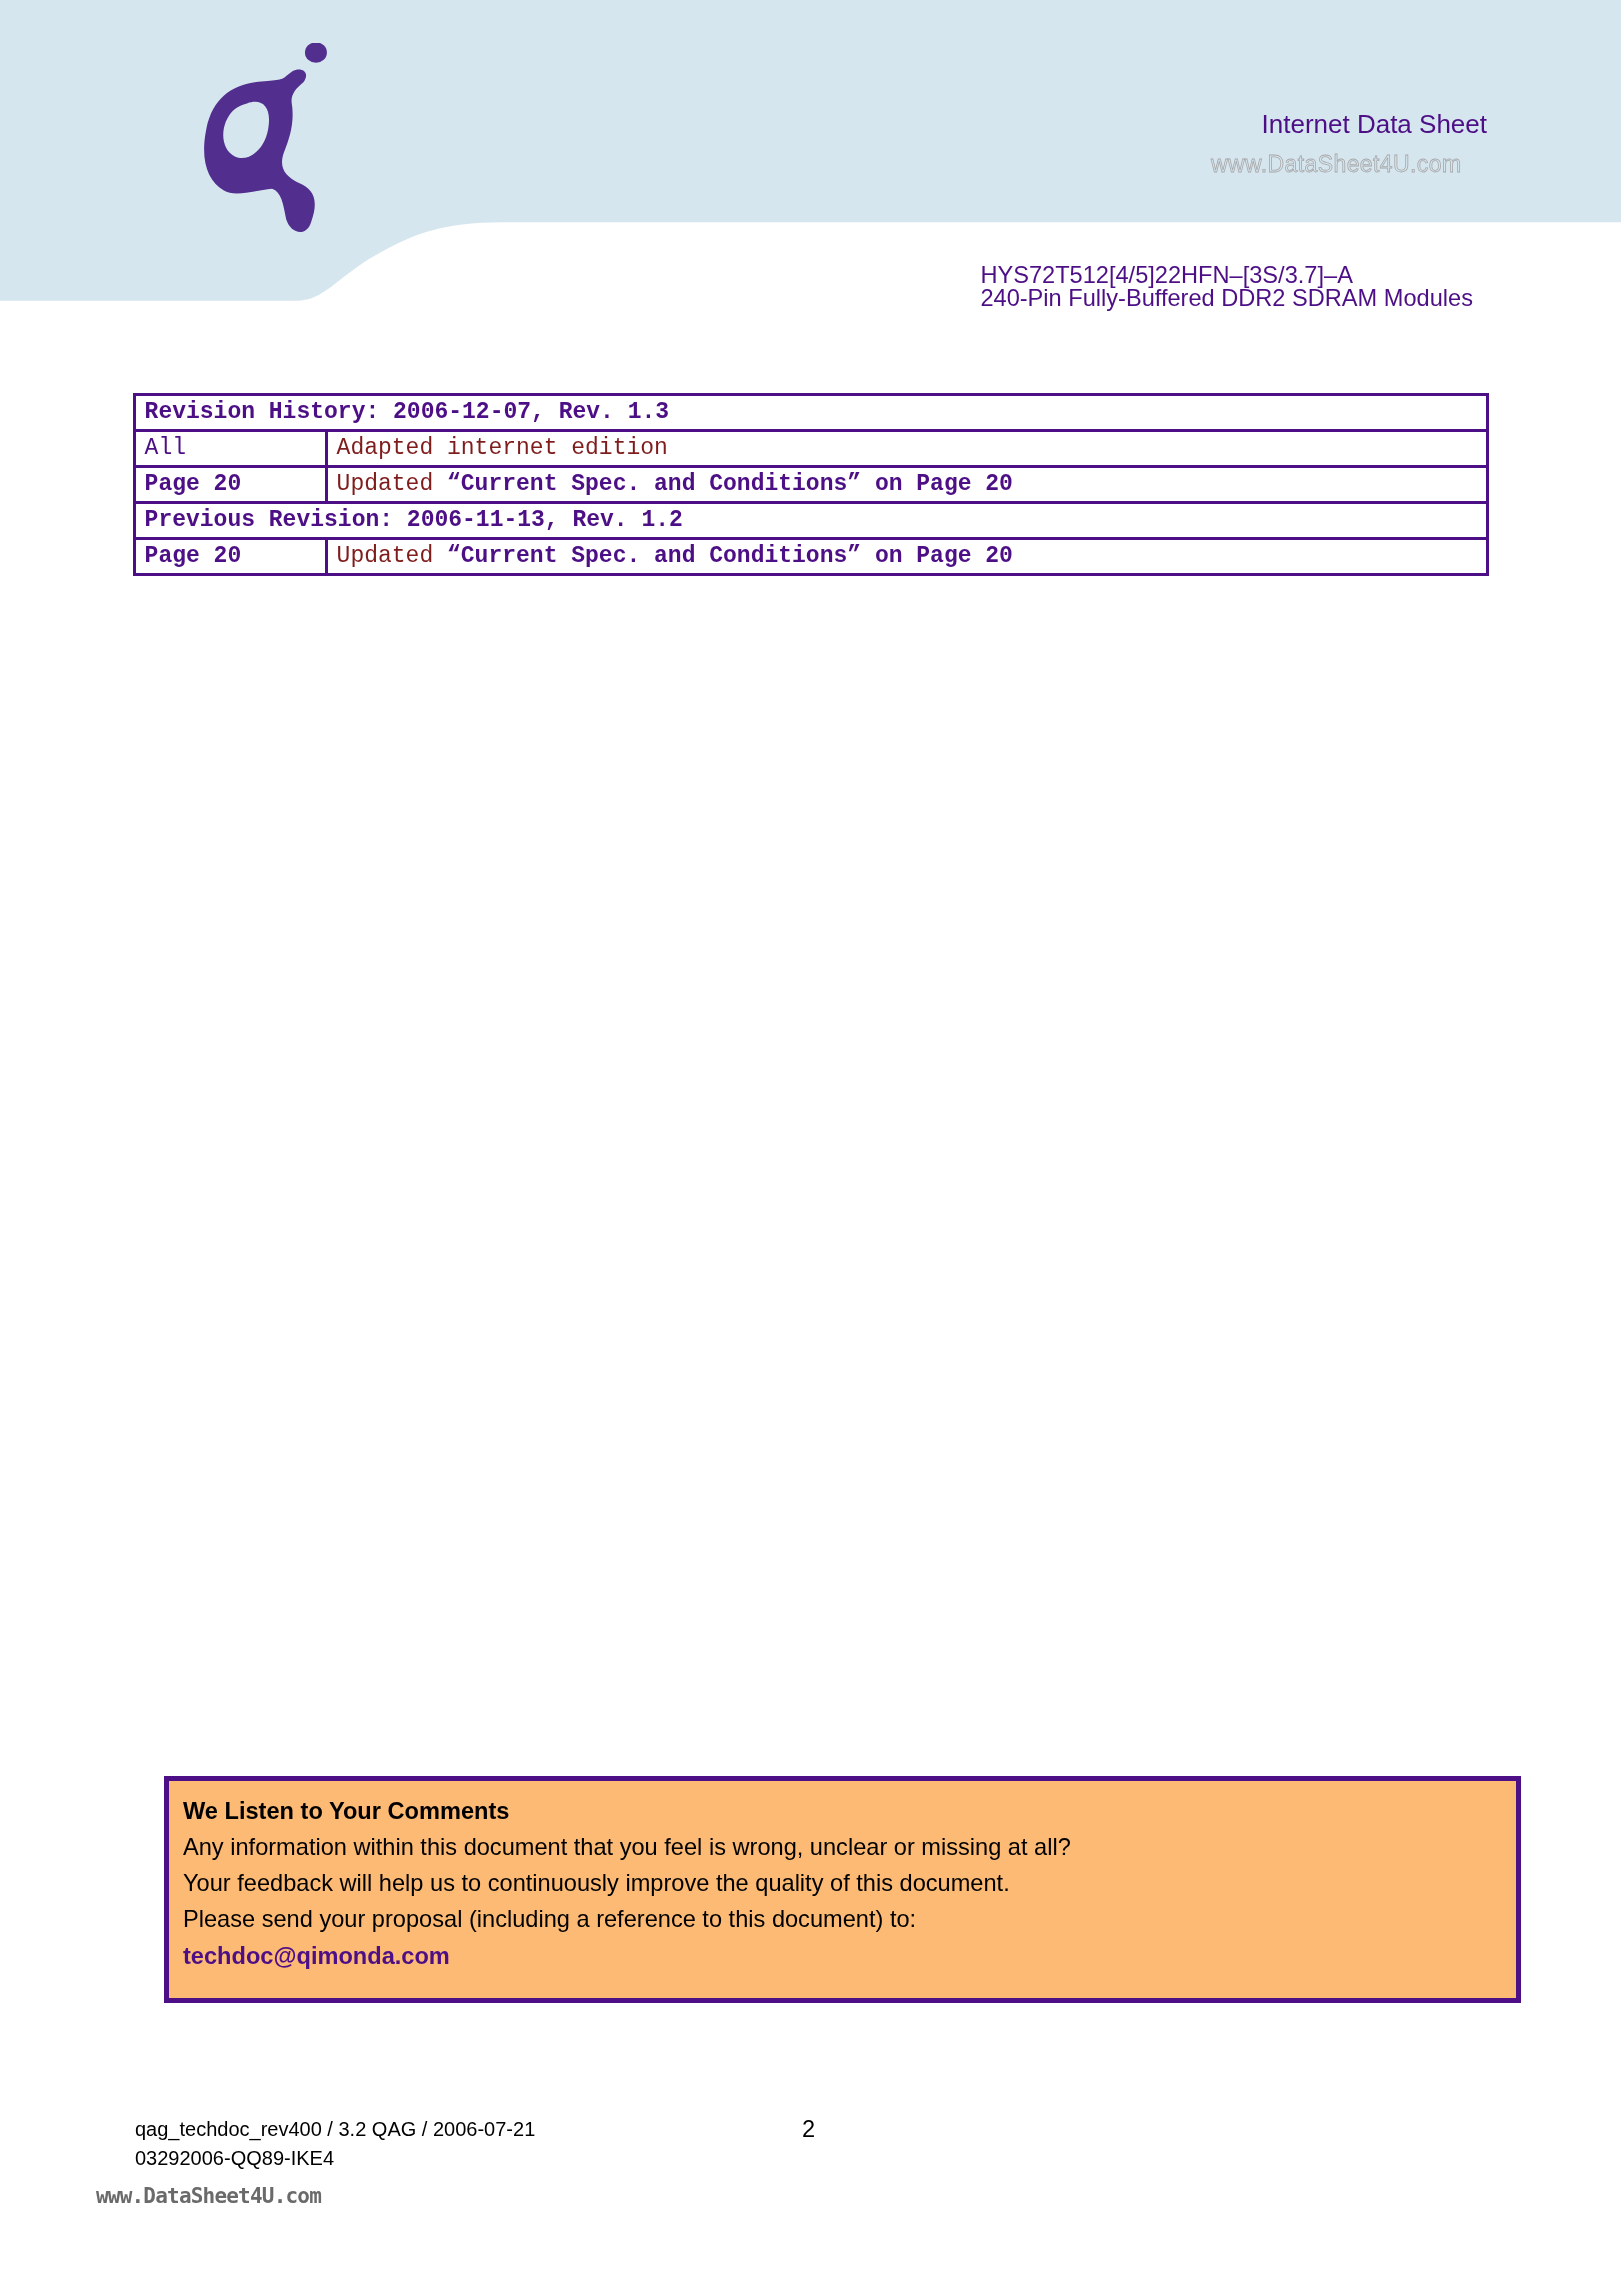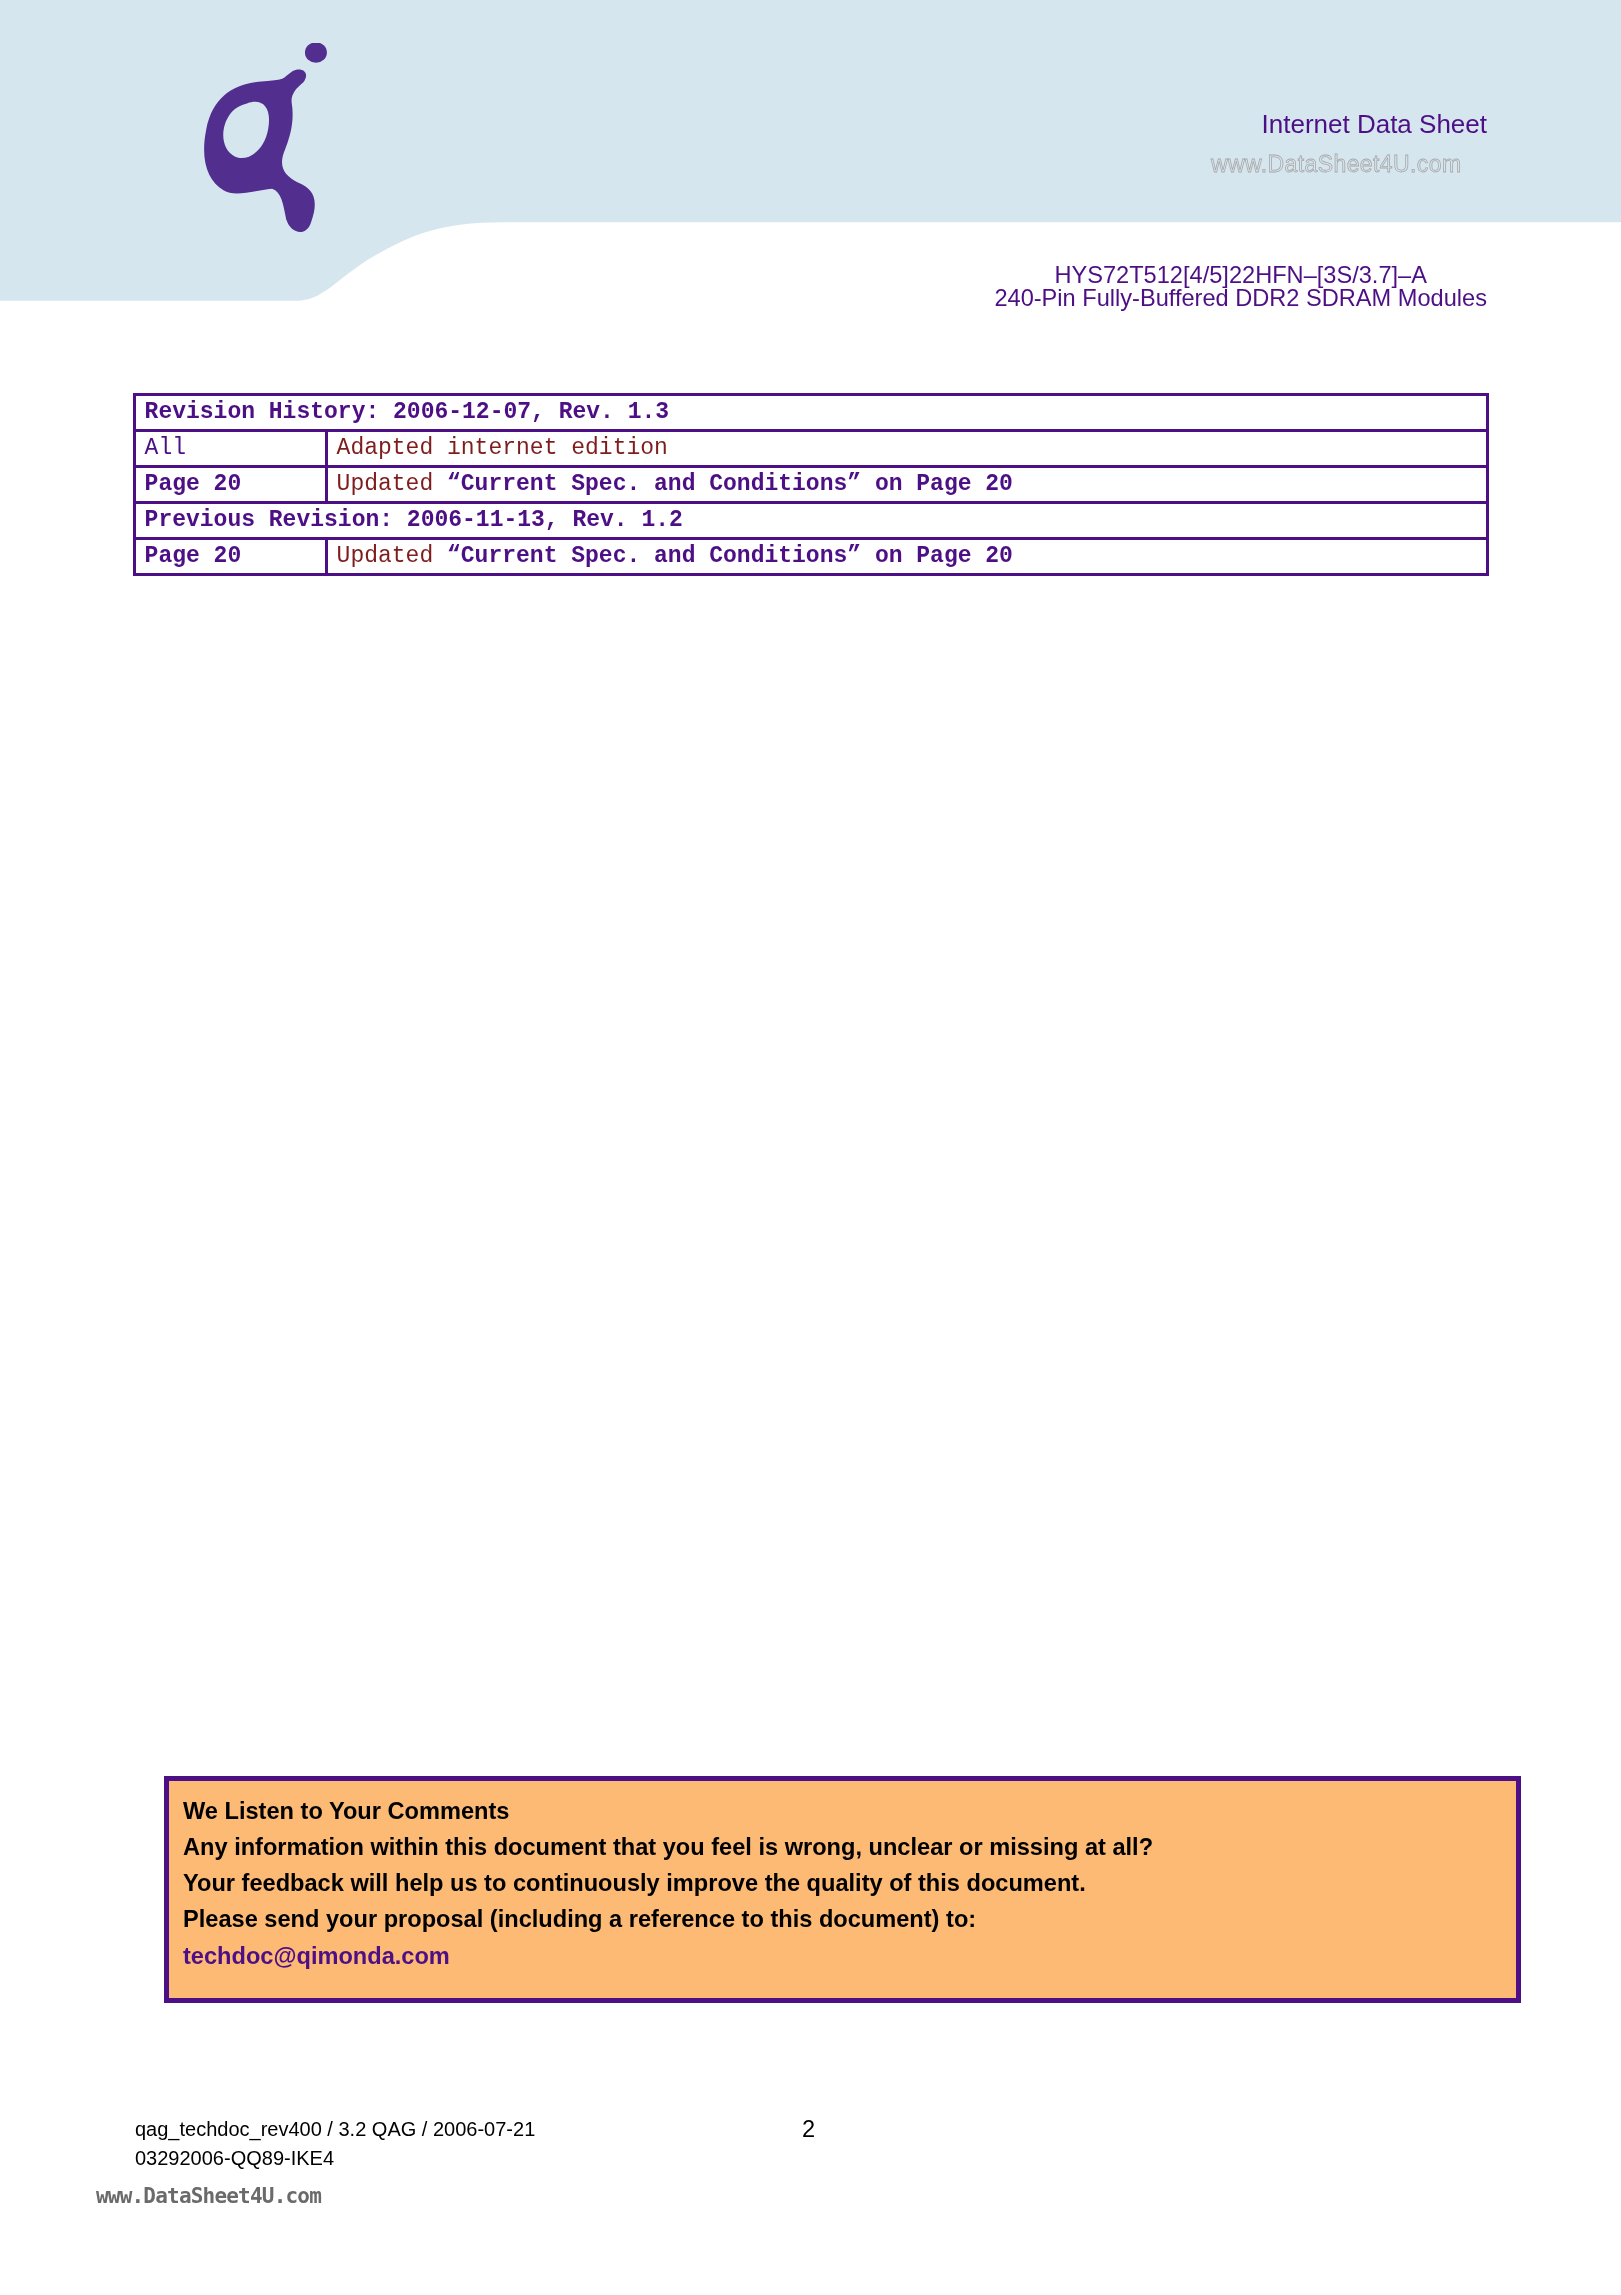--- a/index.html
+++ b/index.html
@@ -15,21 +15,21 @@
   .hdr-title {
     position: absolute; right: 135px; top: 109px;
     font-size: 26px; color: #4d0f85; white-space: nowrap; line-height: 31px;
   }
   .hdr-watermark {
     position: absolute; left: 1211px; top: 151px;
     font-size: 23px; color: transparent; -webkit-text-stroke: 0.8px #a8a8a8;
     white-space: nowrap; line-height: 27px; letter-spacing: 0.4px;
   }
   .product {
-    position: absolute; right: 135px; top: 264px; text-align: center;
+    position: absolute; right: 149px; top: 264px; text-align: left;
     font-size: 23.6px; color: #4d0f85; line-height: 23px; white-space: nowrap;
   }
 
   
   #rev-table {
     position: absolute; left: 133px; top: 393px; width: 1356px;
     border-collapse: collapse; table-layout: fixed; font-family: Liberation Mono, monospace;
   }
   #rev-table td {
     border: 3.1px solid #4d0f85; height: 33px; padding: 0 0 0 8.6px;
@@ -40,21 +40,21 @@
   .purple-bold { color: #4d0f85; font-weight: bold; }
   .purple { color: #4d0f85; margin-left: 6px; }
   .black { color: #7f1d1d; }
 
   
   #comments {
     position: absolute; left: 132px; top: 1776px; width: 1347px; height: 217px;
     border: 5.5px solid #4d0f85; background: #fdba74; margin-left: 32px;
   }
   #comments .line {
-    position: absolute; left: 14px; font-size: 23.6px; white-space: nowrap; line-height: 28px; font-weight: bold;
+    position: absolute; left: 14px; font-size: 23.6px; white-space: nowrap; line-height: 28px;
   }
 
   .footer {
     position: absolute; left: 135px; font-size: 20px; line-height: 29px; white-space: nowrap; color: #000;
   }
   .pagenum { position: absolute; left: 802px; top: 2115px; font-size: 23.6px; line-height: 29px; }
   .bottom-wm {
     position: absolute; left: 96px; top: 2184px; font-size: 21px; font-weight: bold;
     color: #6a6a6a; font-family: "DejaVu Sans Mono", monospace; letter-spacing: -0.8px;
     white-space: nowrap; line-height: 25px;

